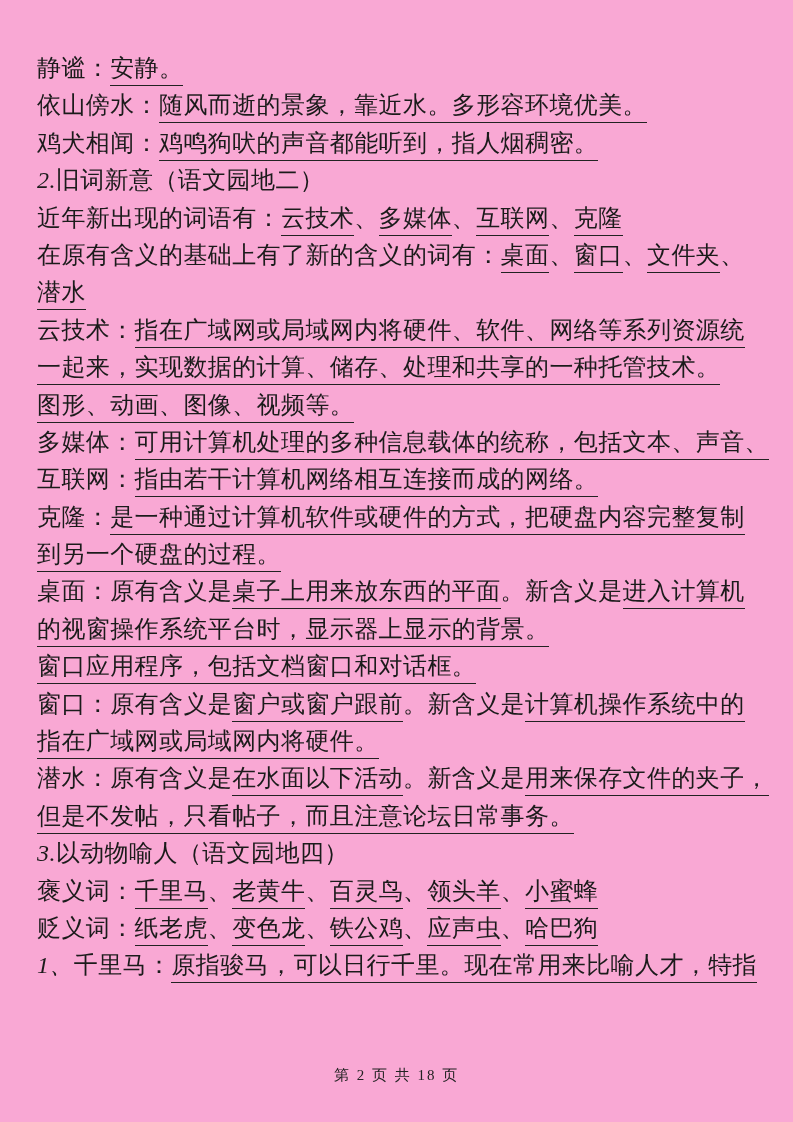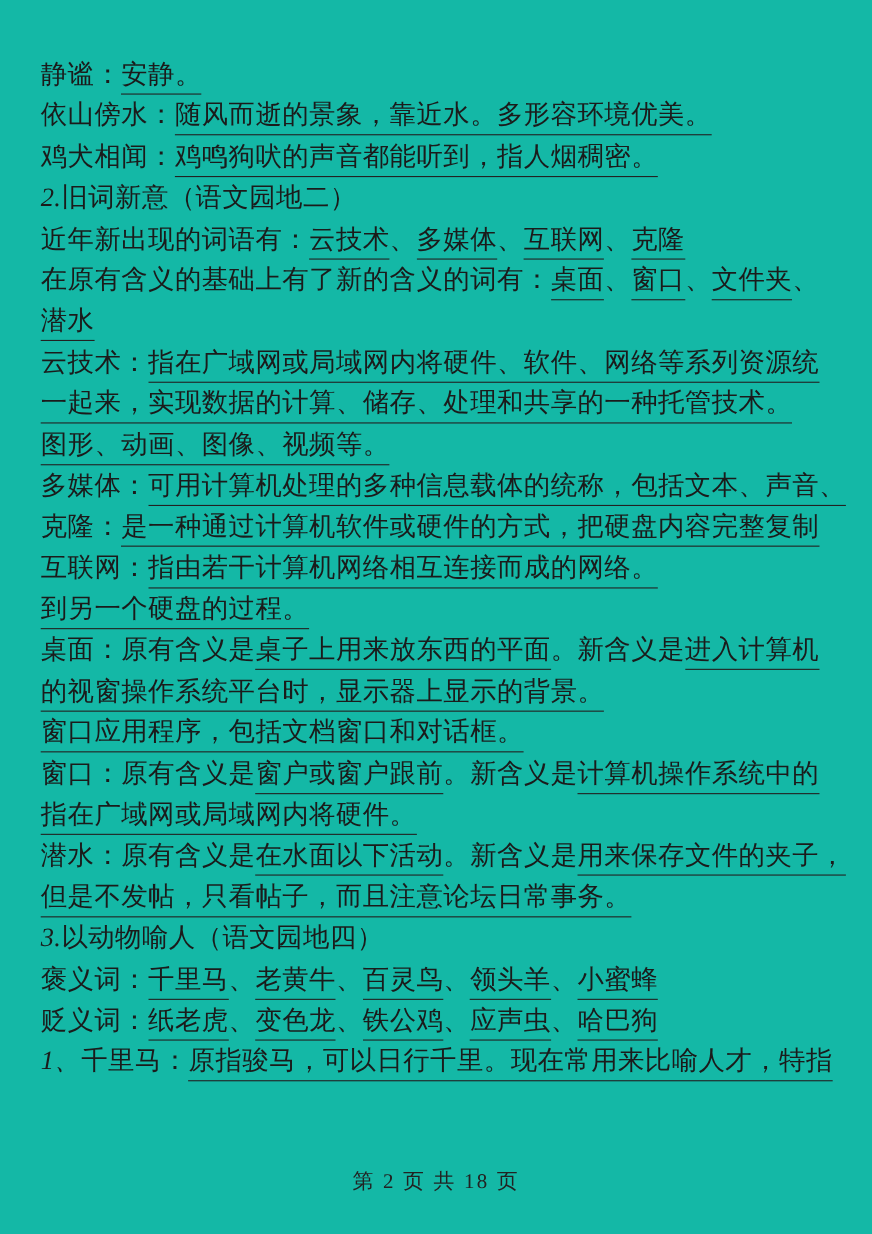--- a/index.html
+++ b/index.html
@@ -5,21 +5,21 @@
   html, body { margin: 0; padding: 0; }
   body {
     width: 793px; height: 1122px;
     background: #ffffff;
     position: relative;
     overflow: hidden;
     font-family: "Liberation Serif", "DejaVu Serif", serif;
   }
   .page {
     position: absolute; inset: 0;
-    background: #14b8a6;
+    background: #f9a8d4;
   }
   .content {
     position: absolute;
     left: 37px; top: 50px;
     width: 724px;
     color: #1b1b1b;
     font-size: 24px;
     letter-spacing: 0.4px;
   }
   .line {
@@ -31,21 +31,21 @@
   .u {
     border-bottom: 1.6px solid #222222;
     padding-bottom: 1px;
   }
   .i { font-style: italic; }
   .footer {
     position: absolute;
     left: 0; top: 1064px;
     width: 793px;
     text-align: center;
-    font-size: 19px;
+    font-size: 15px;
     color: #222222;
     letter-spacing: 2px;
     line-height: 22px;
   }
 </style>
 </head>
 <body>
 
 <div class="page">
   <div class="content">
@@ -53,22 +53,22 @@
       <div class="line"><span>依山傍水：</span><span class="u">随风而逝的景象，靠近水。多形容环境优美。</span></div>
       <div class="line"><span>鸡犬相闻：</span><span class="u">鸡鸣狗吠的声音都能听到，指人烟稠密。</span></div>
       <div class="line"><span class="i">2.</span><span>旧词新意（语文园地二）</span></div>
       <div class="line"><span>近年新出现的词语有：</span><span class="u">云技术</span><span>、</span><span class="u">多媒体</span><span>、</span><span class="u">互联网</span><span>、</span><span class="u">克隆</span></div>
       <div class="line"><span>在原有含义的基础上有了新的含义的词有：</span><span class="u">桌面</span><span>、</span><span class="u">窗口</span><span>、</span><span class="u">文件夹</span><span>、</span></div>
       <div class="line"><span class="u">潜水</span></div>
       <div class="line"><span>云技术：</span><span class="u">指在广域网或局域网内将硬件、软件、网络等系列资源统</span></div>
       <div class="line"><span class="u">一起来，实现数据的计算、储存、处理和共享的一种托管技术。</span></div>
       <div class="line"><span class="u">图形、动画、图像、视频等。</span></div>
       <div class="line"><span>多媒体：</span><span class="u">可用计算机处理的多种信息载体的统称，包括文本、声音、</span></div>
+      <div class="line"><span>互联网：</span><span class="u">指由若干计算机网络相互连接而成的网络。</span></div>
       <div class="line"><span>克隆：</span><span class="u">是一种通过计算机软件或硬件的方式，把硬盘内容完整复制</span></div>
-      <div class="line"><span>互联网：</span><span class="u">指由若干计算机网络相互连接而成的网络。</span></div>
       <div class="line"><span class="u">到另一个硬盘的过程。</span></div>
       <div class="line"><span>桌面：原有含义是</span><span class="u">桌子上用来放东西的平面</span><span>。新含义是</span><span class="u">进入计算机</span></div>
       <div class="line"><span class="u">的视窗操作系统平台时，显示器上显示的背景。</span></div>
       <div class="line"><span class="u">窗口应用程序，包括文档窗口和对话框。</span></div>
       <div class="line"><span>窗口：原有含义是</span><span class="u">窗户或窗户跟前</span><span>。新含义是</span><span class="u">计算机操作系统中的</span></div>
       <div class="line"><span class="u">指在广域网或局域网内将硬件。</span></div>
       <div class="line"><span>潜水：原有含义是</span><span class="u">在水面以下活动</span><span>。新含义是</span><span class="u">用来保存文件的夹子，</span></div>
       <div class="line"><span class="u">但是不发帖，只看帖子，而且注意论坛日常事务。</span></div>
       <div class="line"><span class="i">3.</span><span>以动物喻人（语文园地四）</span></div>
       <div class="line"><span>褒义词：</span><span class="u">千里马</span><span>、</span><span class="u">老黄牛</span><span>、</span><span class="u">百灵鸟</span><span>、</span><span class="u">领头羊</span><span>、</span><span class="u">小蜜蜂</span></div>

